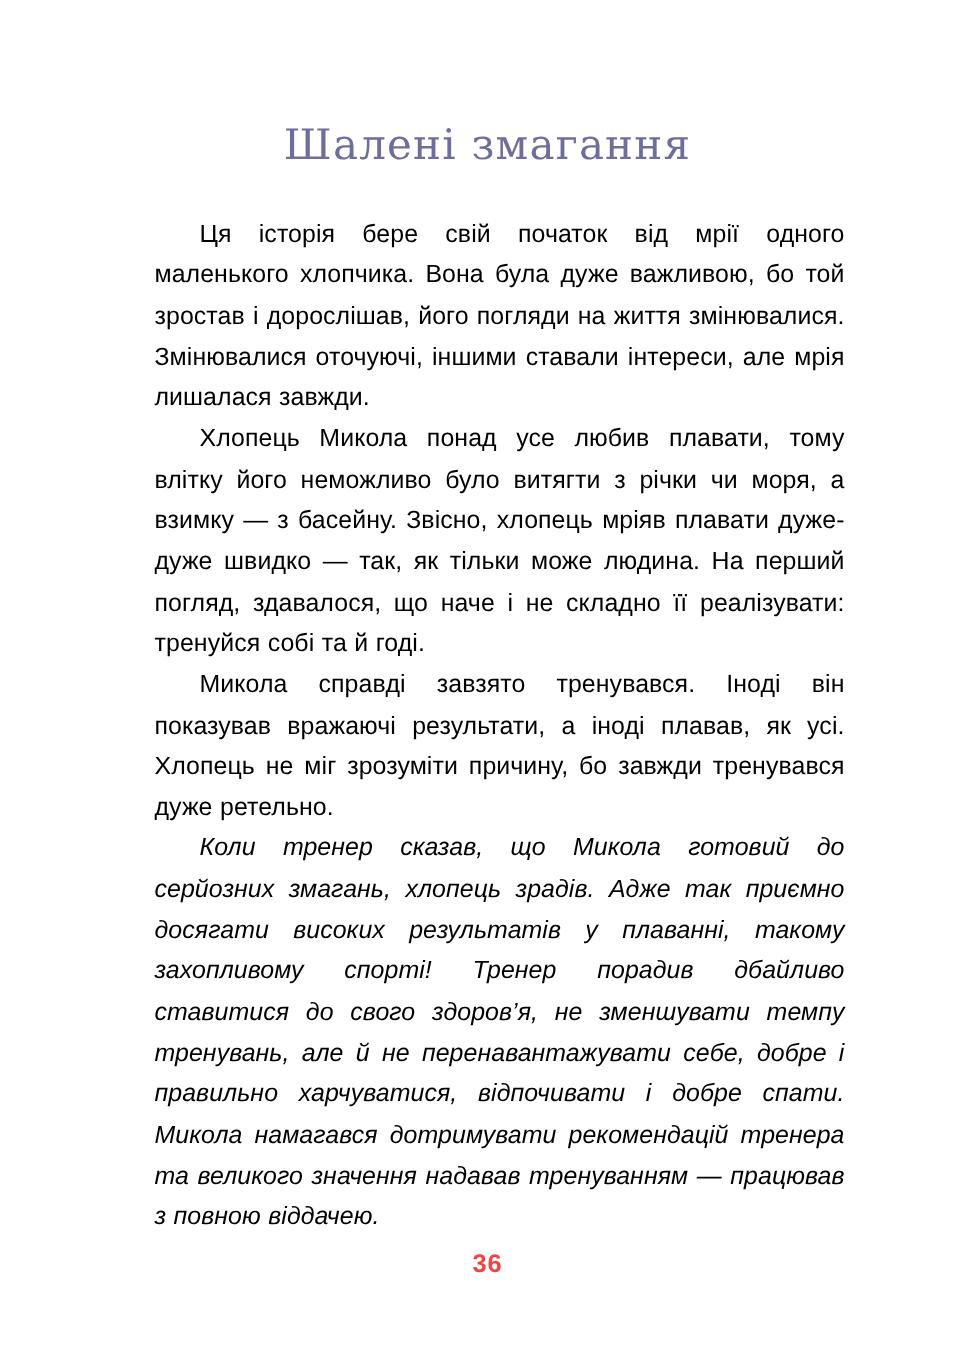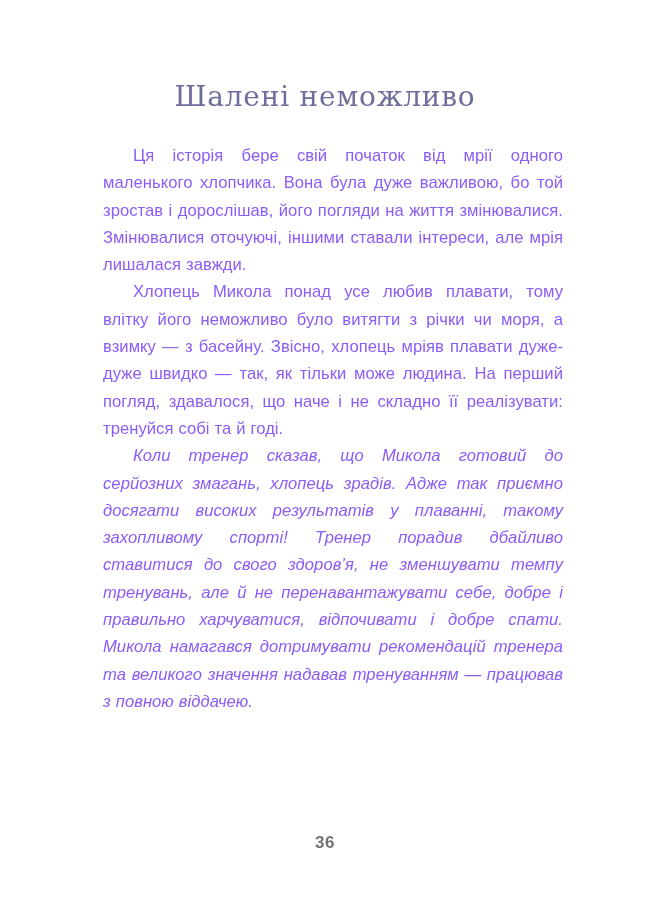--- a/index.html
+++ b/index.html
@@ -48,52 +48,53 @@
   }
 
   .para {
     margin: 0;
     text-indent: 30px;
     text-align: justify;
     text-justify: inter-word;
     font-family: "Liberation Sans", "DejaVu Sans", sans-serif;
     font-size: 16.6px;
     line-height: 27.3px;
-    color: #8b5cf6;
+    color: #000000;
     letter-spacing: 0.05px;
     word-spacing: 0.3px;
     hyphens: manual;
   }
 
   .para:last-of-type {
     text-align: justify;
     font-style: italic;
   }
 
   .page-number {
     position: absolute;
     top: 833px;
     left: 0;
     width: 650px;
     text-align: center;
     font-family: "Liberation Sans", "DejaVu Sans", sans-serif;
     font-size: 17px;
     font-weight: bold;
-    color: #737373;
+    color: #ef4444;
     letter-spacing: 0.5px;
   }
 </style>
 </head>
 <body>
 
 <div class="page">
 
-  <h1 class="page-title">Шалені неможливо</h1>
+  <h1 class="page-title">Шалені змагання</h1>
 
   <div class="body-copy">
     <p class="para">Ця історія бере свій початок від мрії одного маленького хлопчика. Вона була дуже важливою, бо той зростав і дорослішав, його погляди на життя змінювалися. Змінювалися оточуючі, іншими ставали інтереси, але мрія лишалася завжди.</p>
     <p class="para">Хлопець Микола понад усе любив плавати, тому влітку його неможливо було витягти з річки чи моря, а взимку — з басейну. Звісно, хлопець мріяв плавати дуже-дуже швидко — так, як тільки може людина. На перший погляд, здавалося, що наче і не складно її реалізувати: тренуйся собі та й годі.</p>
+    <p class="para">Микола справді завзято тренувався. Іноді він показував вражаючі результати, а іноді плавав, як усі. Хлопець не міг зрозуміти причину, бо завжди тренувався дуже ретельно.</p>
     <p class="para">Коли тренер сказав, що Микола готовий до серйозних змагань, хлопець зрадів. Адже так приємно досягати високих результатів у плаванні, такому захопливому спорті! Тренер порадив дбайливо ставитися до свого здоров’я, не зменшувати темпу тренувань, але й не перенавантажувати себе, добре і правильно харчуватися, відпочивати і добре спати. Микола намагався дотримувати рекомендацій тренера та великого значення надавав тренуванням — працював з повною віддачею.</p>
   </div>
 
   <div class="page-number">36</div>
 
 </div>
 
 </body></html>

